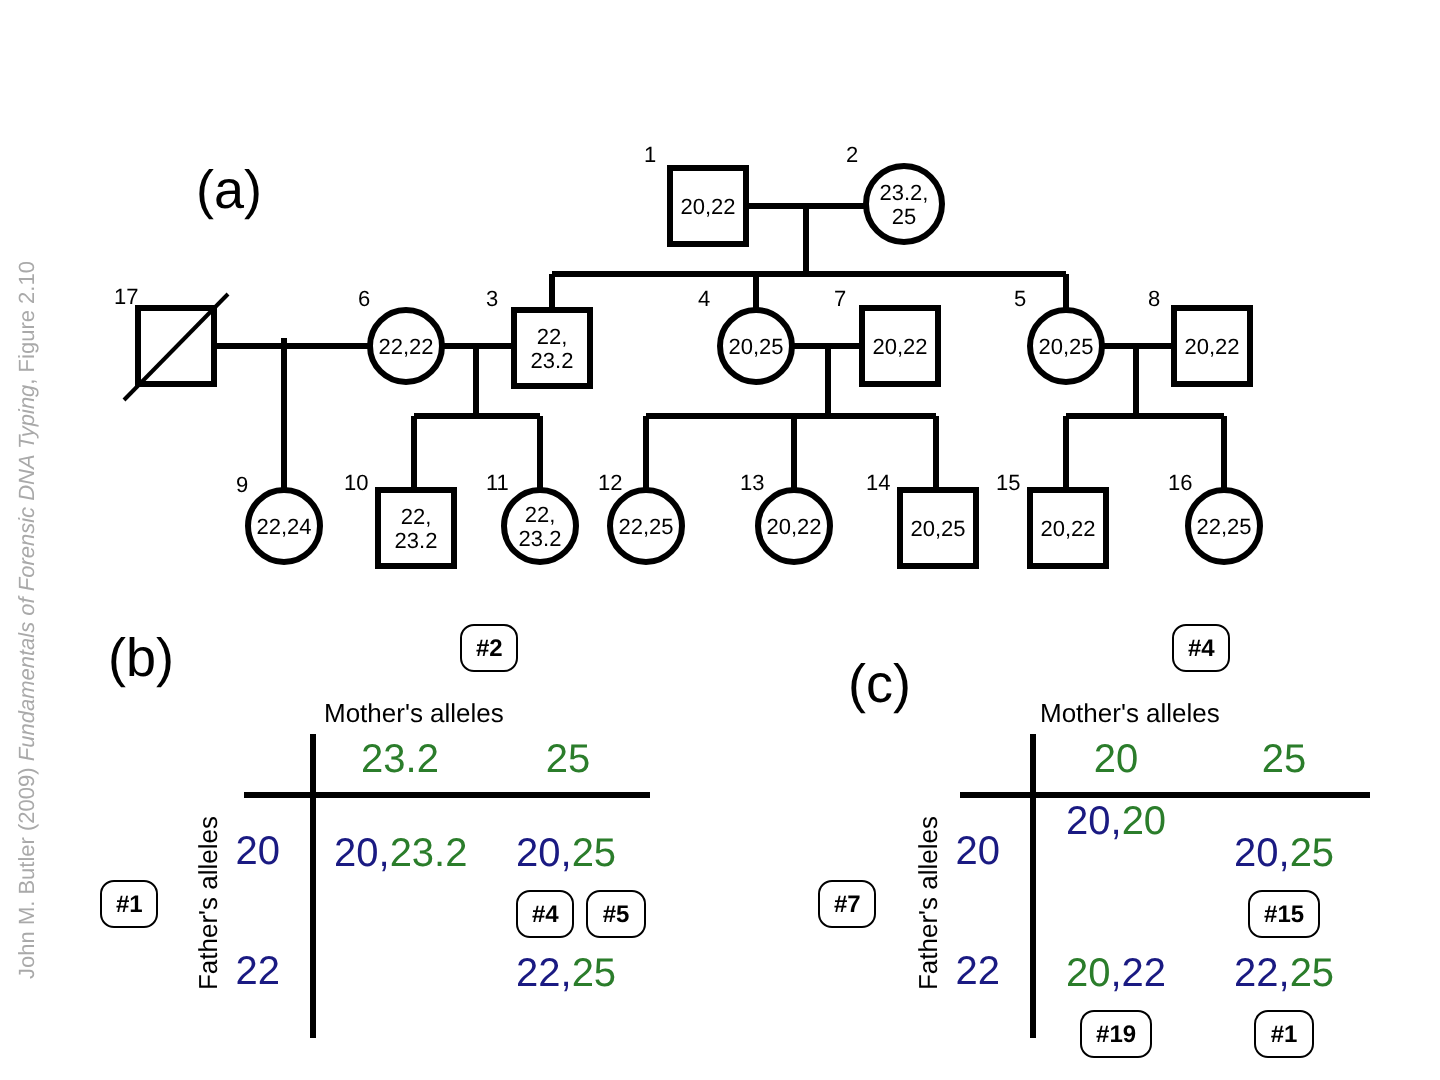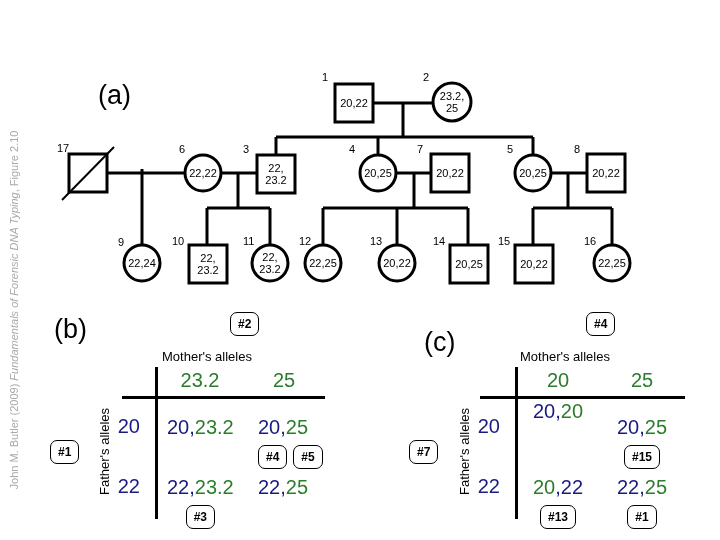--- a/index.html
+++ b/index.html
@@ -183,26 +183,20 @@
     <div class="cell" style="left:127px; top:111px;">
         <div><span class="part father">20,</span><span class="part mother">23.2</span></div>
       </div>
     <div class="cell" style="left:218px; top:111px;">
         <div><span class="part father">20,</span><span class="part mother">25</span></div>
         <div class="badge-row">
           <span class="badge">#4</span>
           <span class="badge">#5</span>
         </div>
       </div>
-    <div class="cell" style="left:127px; top:171px;">
-        <div><span class="part father">22,</span><span class="part mother">23.2</span></div>
-        <div class="badge-row">
-          <span class="badge">#3</span>
-        </div>
-      </div>
     <div class="cell" style="left:218px; top:171px;">
         <div><span class="part father">22,</span><span class="part mother">25</span></div>
       </div>
   </div>
 
   <div class="punnett" style="left:400px; top:305px;">
     <div class="panel-label" style="left:24px; top:22px;">(c)</div>
     <span class="badge abs" style="left:186px; top:7px;">#4</span>
     <div class="mothers-label" style="left:120px;">Mother's alleles</div>
     <div class="fathers-label">Father's alleles</div>
@@ -218,21 +212,21 @@
       </div>
     <div class="cell" style="left:217px; top:111px;">
         <div><span class="part father">20,</span><span class="part mother">25</span></div>
         <div class="badge-row">
           <span class="badge">#15</span>
         </div>
       </div>
     <div class="cell" style="left:133px; top:171px;">
         <div><span class="part mother">20</span><span class="part father">,22</span></div>
         <div class="badge-row">
-          <span class="badge">#13</span>
+          <span class="badge">#19</span>
         </div>
       </div>
     <div class="cell" style="left:217px; top:171px;">
         <div><span class="part father">22,</span><span class="part mother">25</span></div>
         <div class="badge-row">
           <span class="badge">#1</span>
         </div>
       </div>
   </div>
 

